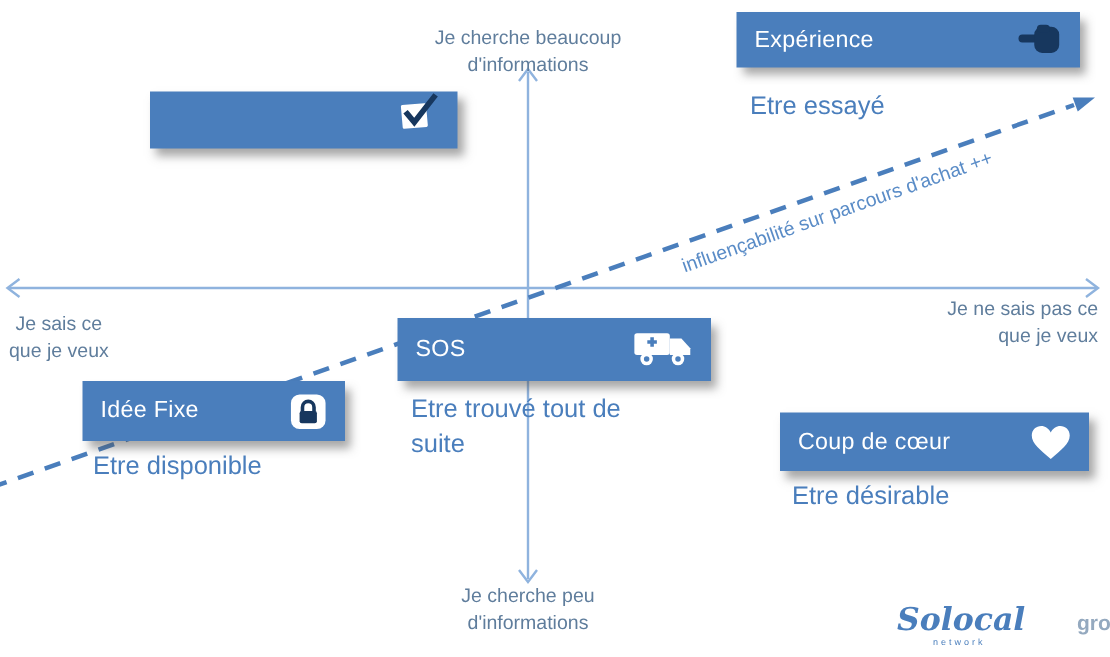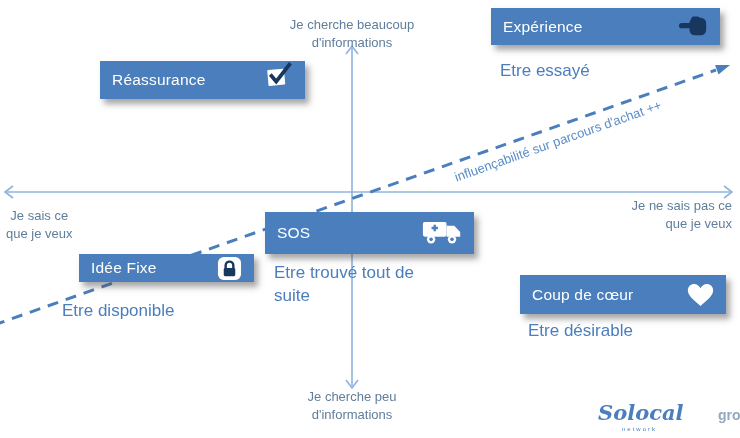--- a/index.html
+++ b/index.html
@@ -59,21 +59,20 @@
   <div class="axis-label" style="left:250px;top:388px;width:204px;text-align:center;">Je cherche peu
 d'informations</div>
   <div class="axis-label" style="left:6px;top:207px;text-align:center;">Je sais ce
 que je veux</div>
   <div class="axis-label" style="left:572px;top:197px;width:160px;text-align:right;">Je ne sais pas ce
 que je veux</div>
 
   <div class="diag-label" style="left:455px;top:170px;">influençabilité  sur parcours d'achat ++</div>
 
   <div class="qbox" style="left:100px;top:61px;width:205px;height:38px;">
-    <span class="title">Réassurance</span>
     <span class="icon" style="margin-top:-10px;">
       <svg viewBox="0 0 30 30" width="28" height="28">
         <rect class="fill-white" x="3" y="9" width="18" height="17" rx="1" transform="rotate(-5 12 17)"></rect>
         <path class="check-stroke" d="M7 16 L12 22 L26 4"></path>
       </svg>
     </span>
   </div>
 
   <div class="qbox" style="left:491px;top:8px;width:229px;height:37px;">
     <span class="title">Expérience</span>
@@ -97,21 +96,21 @@
         <circle class="fill-white" cx="10" cy="21" r="4.6"></circle>
           <circle class="fill-blue" cx="10" cy="21" r="2"></circle>
         <circle class="fill-white" cx="33" cy="21" r="4.6"></circle>
           <circle class="fill-blue" cx="33" cy="21" r="2"></circle>
       </svg>
     </span>
   </div>
   <div class="subtitle" style="left:274px;top:262px;">Etre trouvé tout de
 suite</div>
 
-  <div class="qbox" style="left:55px;top:254px;width:175px;height:28px;margin-left:24px;">
+  <div class="qbox" style="left:55px;top:254px;width:175px;height:40px;">
     <span class="title">Idée Fixe</span>
     <span class="icon">
       <svg viewBox="0 0 26 26" width="25" height="25">
         <rect class="fill-white" x="1" y="1" width="24" height="24" rx="6"></rect>
         <path class="lock-stroke" d="M9 13 v-3.2 a4 4 0 0 1 8 0 V13"></path>
         <rect class="fill-dark" x="7" y="12.5" width="12" height="8.5" rx="1.5"></rect>
       </svg>
     </span>
   </div>
   <div class="subtitle" style="left:62px;top:300px;">Etre disponible</div>

